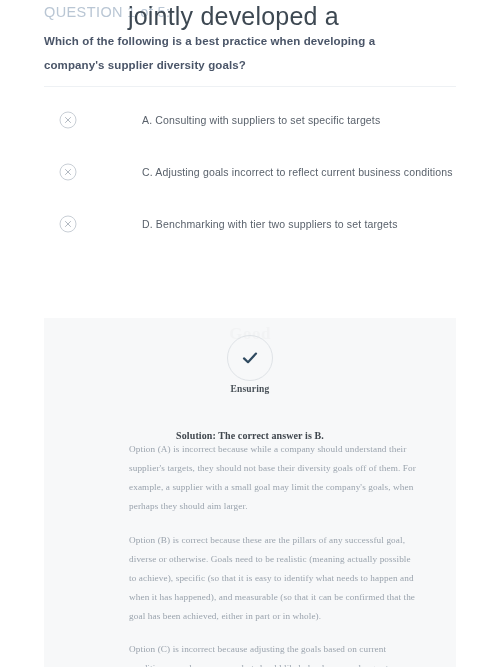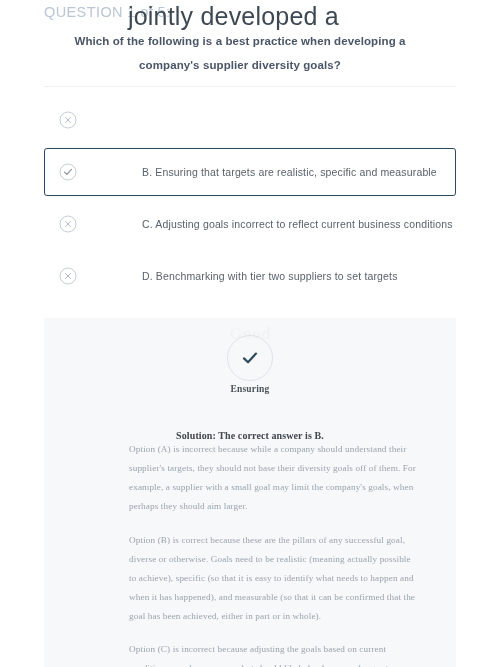--- a/index.html
+++ b/index.html
@@ -48,21 +48,20 @@
   .question-text {
     position: absolute;
     left: 44px;
     top: 30px;
     width: 392px;
     font-size: 11.5px;
     font-weight: 700;
     line-height: 2.05;
     color: #4a5568;
     letter-spacing: 0.1px;
-    text-align: center;
   }
 
   .divider {
     position: absolute;
     left: 44px;
     top: 86px;
     width: 412px;
     height: 1px;
     background: #eef1f4;
   }
@@ -206,31 +205,23 @@
 
   <div class="options">
 
     <div class="option-row">
       <span class="option-icon">
         <svg width="18" height="18" viewBox="0 0 18 18">
           <circle cx="9" cy="9" r="8" fill="none" stroke="#c9cfd6" stroke-width="1"></circle>
           <path d="M6.2 6.2 L11.8 11.8 M11.8 6.2 L6.2 11.8" stroke="#b3bac2" stroke-width="1" fill="none"></path>
         </svg>
       </span>
-    </div>
-
-    <div class="option-row selected">
-      <span class="option-icon">
-        <svg width="18" height="18" viewBox="0 0 18 18">
-          <circle cx="9" cy="9" r="8" fill="none" stroke="#c9cfd6" stroke-width="1"></circle>
-          <path d="M5.6 9.2 L8 11.4 L12.4 6.4" stroke="#8e969f" stroke-width="1.2" fill="none" stroke-linecap="round" stroke-linejoin="round"></path>
-        </svg>
-      </span>
-      <span class="option-label">B. Ensuring that targets are realistic, specific and measurable</span>
-    </div>
+      <span class="option-label">A. Consulting with suppliers to set specific targets</span>
+    </div>
+
 
     <div class="option-row">
       <span class="option-icon">
         <svg width="18" height="18" viewBox="0 0 18 18">
           <circle cx="9" cy="9" r="8" fill="none" stroke="#c9cfd6" stroke-width="1"></circle>
           <path d="M6.2 6.2 L11.8 11.8 M11.8 6.2 L6.2 11.8" stroke="#b3bac2" stroke-width="1" fill="none"></path>
         </svg>
       </span>
       <span class="option-label">C. Adjusting goals incorrect to reflect current business conditions</span>
     </div>

